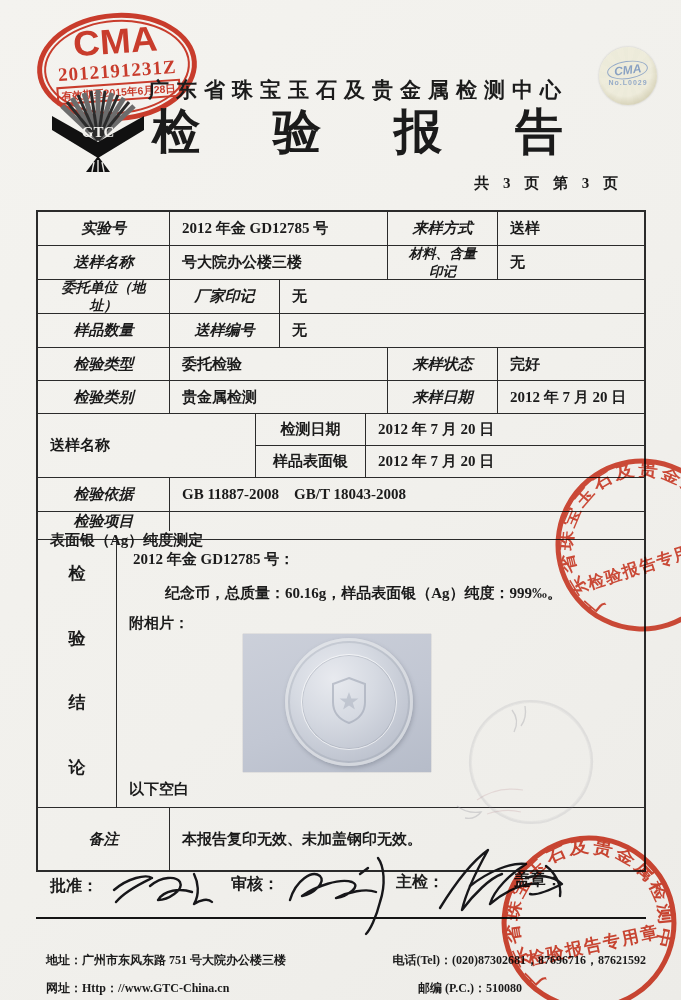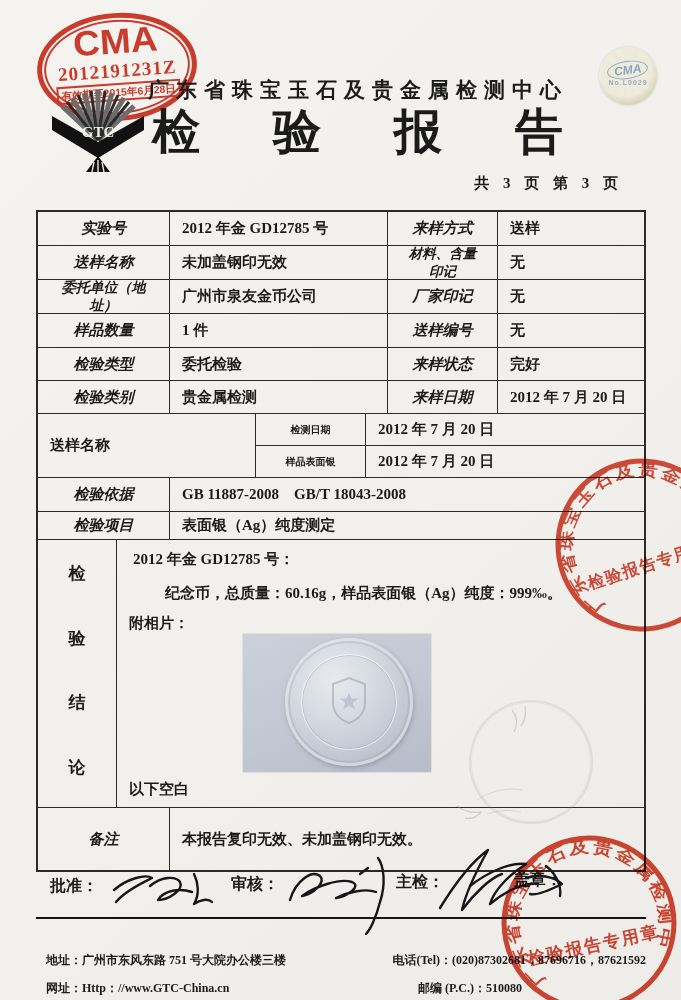--- a/index.html
+++ b/index.html
@@ -91,21 +91,21 @@
   .c1{width:132px;}
   .c2{width:218px;border-right:1.5px solid #2b2b2b;}
   .c3{width:110px;border-right:1.5px solid #2b2b2b;justify-content:center;text-align:center;}
   .c4{flex:1;}
   .h36{height:34px;} .h33{height:33px;}
   .span-val{flex:1;padding-left:12px;}
   .env-row{height:64px;}
   .env-sub{flex:1;display:flex;flex-direction:column;}
   .env-sub .sub-r{flex:1;display:flex;border-bottom:1.5px solid #2b2b2b;}
   .env-sub .sub-r:last-child{border-bottom:none;}
-  .sub-lab{width:110px;display:flex;align-items:center;justify-content:center;border-right:1.5px solid #2b2b2b;font-size:10px;font-weight:bold;box-sizing:border-box;}
+  .sub-lab{width:110px;display:flex;align-items:center;justify-content:center;border-right:1.5px solid #2b2b2b;font-size:15px;font-weight:bold;box-sizing:border-box;}
   .sub-val{flex:1;display:flex;align-items:center;padding-left:12px;font-size:15px;font-weight:bold;}
 
   .concl-row{height:268px;align-items:stretch;}
   .concl-lab{
     width:79px;border-right:1.5px solid #2b2b2b;box-sizing:border-box;
     display:flex;flex-direction:column;align-items:center;justify-content:space-between;
     padding:22px 0 28px 0;font-size:17px;font-weight:bold;
   }
   .concl-body{flex:1;position:relative;font-size:15px;font-weight:bold;}
   .concl-line1{position:absolute;left:16px;top:10px;}
@@ -216,33 +216,31 @@
   <div class="report-table">
 
     <div class="t-row h36">
       <div class="cell lab c1">实验号</div>
       <div class="cell val c2">2012 年金 GD12785 号</div>
       <div class="cell lab c3">来样方式</div>
       <div class="cell val c4">送样</div>
     </div>
     <div class="t-row h36">
       <div class="cell lab c1">送样名称</div>
-      <div class="cell val c2">未加盖钢印无效</div>
+      <div class="cell val c2">号大院办公楼三楼</div>
       <div class="cell lab c3" style="font-size:13.5px;">材料、含量印记</div>
       <div class="cell val c4">无</div>
     </div>
     <div class="t-row h36">
       <div class="cell lab c1" style="font-size:14px;">委托单位（地址）</div>
-      <div class="cell val c2">广州市泉友金币公司</div>
       <div class="cell lab c3">厂家印记</div>
       <div class="cell val c4">无</div>
     </div>
     <div class="t-row h36">
       <div class="cell lab c1">样品数量</div>
-      <div class="cell val c2">1 件</div>
       <div class="cell lab c3">送样编号</div>
       <div class="cell val c4">无</div>
     </div>
     <div class="t-row h33">
       <div class="cell lab c1">检验类型</div>
       <div class="cell val c2">委托检验</div>
       <div class="cell lab c3">来样状态</div>
       <div class="cell val c4">完好</div>
     </div>
     <div class="t-row h33">
@@ -263,21 +261,21 @@
           <div class="sub-lab">样品表面银</div>
           <div class="sub-val">2012 年 7 月 20 日</div>
         </div>
       </div>
     </div>
 
     <div class="t-row h36">
       <div class="cell lab c1">检验依据</div>
       <div class="cell span-val">GB 11887-2008　GB/T 18043-2008</div>
     </div>
-    <div class="t-row" style="height:28px;">
+    <div class="t-row" style="height:28px;flex-direction:column;">
       <div class="cell lab c1">检验项目</div>
       <div class="cell span-val">表面银（Ag）纯度测定</div>
     </div>
 
     <div class="t-row concl-row">
       <div class="concl-lab">
         <span>检</span>
         <span>验</span>
         <span>结</span>
         <span>论</span>

